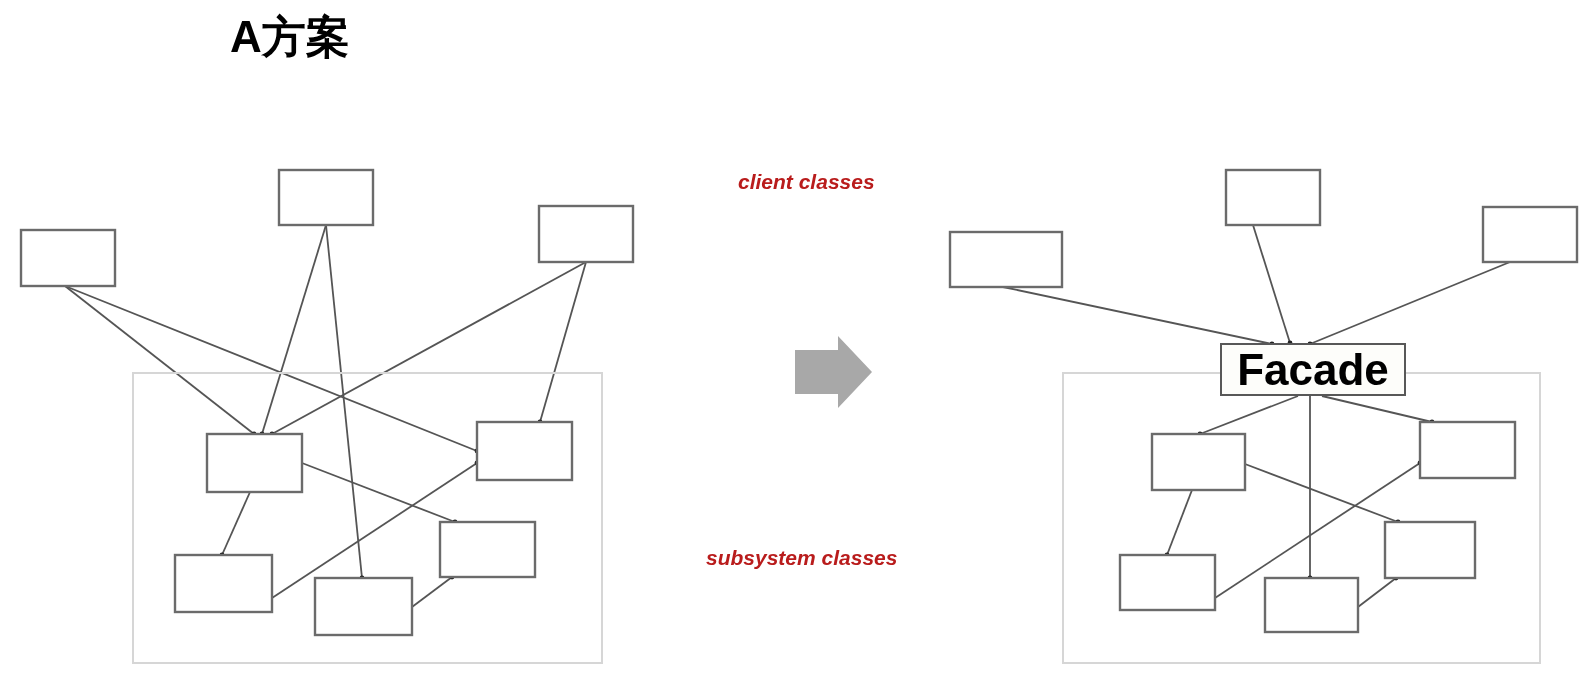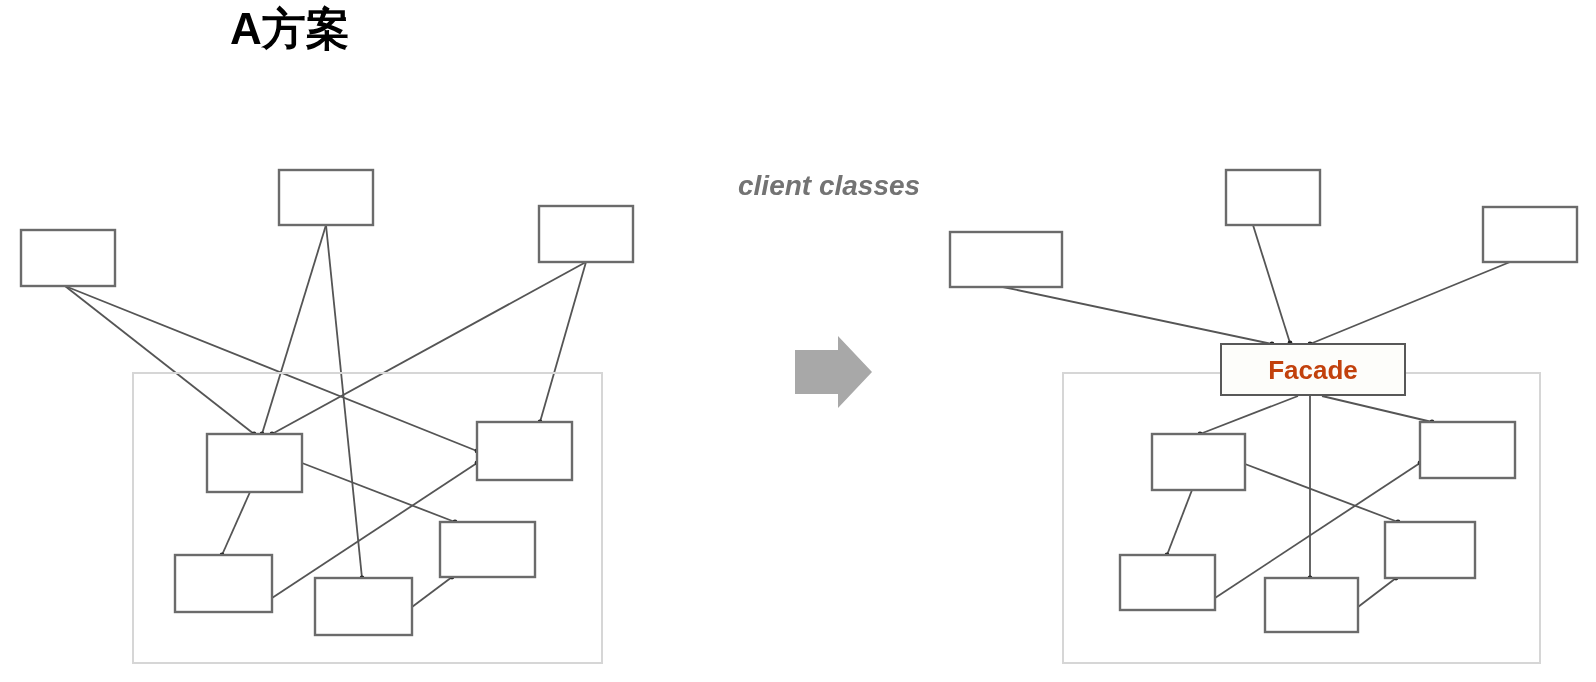--- a/index.html
+++ b/index.html
@@ -21,51 +21,51 @@
     height: 682px;
   }
   .title {
     position: absolute;
     font-size: 44px;
     font-weight: bold;
     color: #000000;
     letter-spacing: 0px;
     white-space: nowrap;
   }
-  #title-a { left: 230px; top: 0; }
+  #title-a { left: 230px; top: 8px; }
   #title-b { left: 1150px; top: 8px; }
 
   .caption {
     position: absolute;
-    font-size: 28px;
+    font-size: 21px;
     font-weight: bold;
     font-style: italic;
-    color: #737373;
+    color: #b91c1c;
     white-space: nowrap;
   }
   #caption-client { left: 738px; top: 170px; }
   #caption-subsystem { left: 706px; top: 546px; }
 
   .facade-box {
     position: absolute;
     left: 1220px;
     top: 343px;
     width: 186px;
     height: 53px;
     border: 2px solid #585858;
     background: #fdfdfa;
     display: flex;
     align-items: center;
     justify-content: center;
     box-sizing: border-box;
   }
   .facade-label {
-    font-size: 26px;
+    font-size: 44px;
     font-weight: bold;
-    color: #c2410c;
+    color: #000000;
     line-height: 1;
   }
   svg { display: block; }
   .node { fill: #ffffff; stroke: #6b6b6b; stroke-width: 2.4; }
   .group-box { fill: none; stroke: #d6d6d6; stroke-width: 2; }
   .link { stroke: #555555; stroke-width: 1.8; fill: none; }
   .dot { fill: #222222; }
   .arrow-shape { fill: #a8a8a8; }
 </style>
 </head>
@@ -137,18 +137,19 @@
         <rect x="1385" y="522" width="90" height="56" class="node"></rect>
       </g>
       <polygon points="795,350 838,350 838,336 872,372 838,408 838,394 795,394" fill="#a8a8a8" class="arrow-shape"></polygon>
     </svg>
 
   <div class="title" id="title-a">A方案</div>
 
 
   <div class="caption" id="caption-client">client classes</div>
 
+  <div class="caption" id="caption-subsystem">subsystem classes</div>
 
   <div class="facade-box">
     <span class="facade-label">Facade</span>
   </div>
 
 </div>
 
 </body></html>

